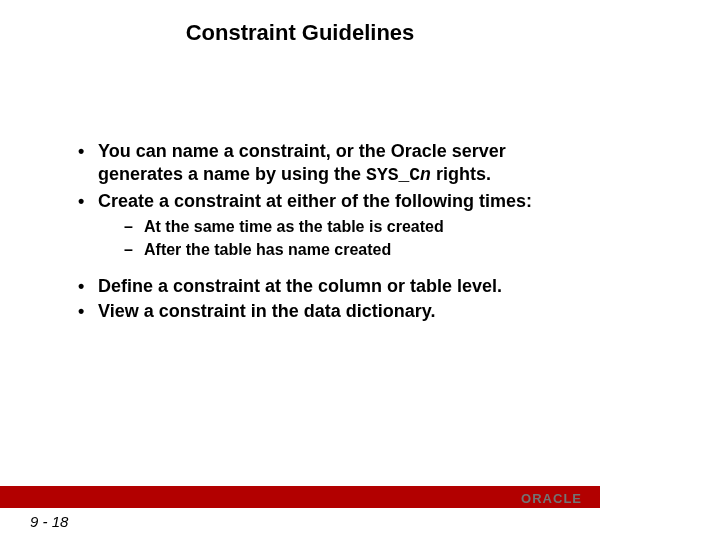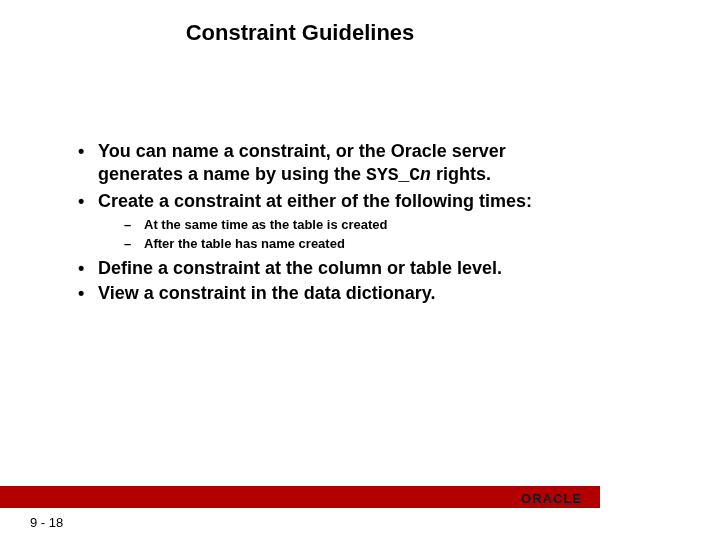--- a/index.html
+++ b/index.html
@@ -49,23 +49,23 @@
   }
   ul.level1 > li::before {
     content: "•";
     position: absolute;
     left: 8px;
     top: 0;
     font-weight: bold;
   }
   ul.level2 {
     list-style: none;
-    margin: 4px 0 4px 0;
+    margin: 4px 0 14px 0;
     padding: 0;
-    font-size: 13px;
+    font-size: 16px;
   }
   ul.level2 > li {
     position: relative;
     padding-left: 46px;
     margin-bottom: 2px;
   }
   ul.level2 > li::before {
     content: "–";
     position: absolute;
     left: 26px;
@@ -80,32 +80,33 @@
     left: 0;
     right: 0;
     bottom: 32px;
     height: 22px;
     background: #b20000;
   }
   .footer-logo {
     position: absolute;
     right: 18px;
     bottom: 34px;
-    color: #0f172a;
+    color: #737373;
     font-size: 13px;
     font-weight: bold;
     letter-spacing: 1px;
     font-family: Arial, Helvetica, sans-serif;
   }
   .page-num {
     position: absolute;
     left: 30px;
     bottom: 10px;
-    font-size: 13px;
+    font-size: 15px;
     font-weight: normal;
+    font-style: italic;
   }
   .copyright {
     position: absolute;
     left: 0;
     right: 0;
     bottom: 10px;
     text-align: center;
     font-size: 11px;
     font-weight: normal;
   }

